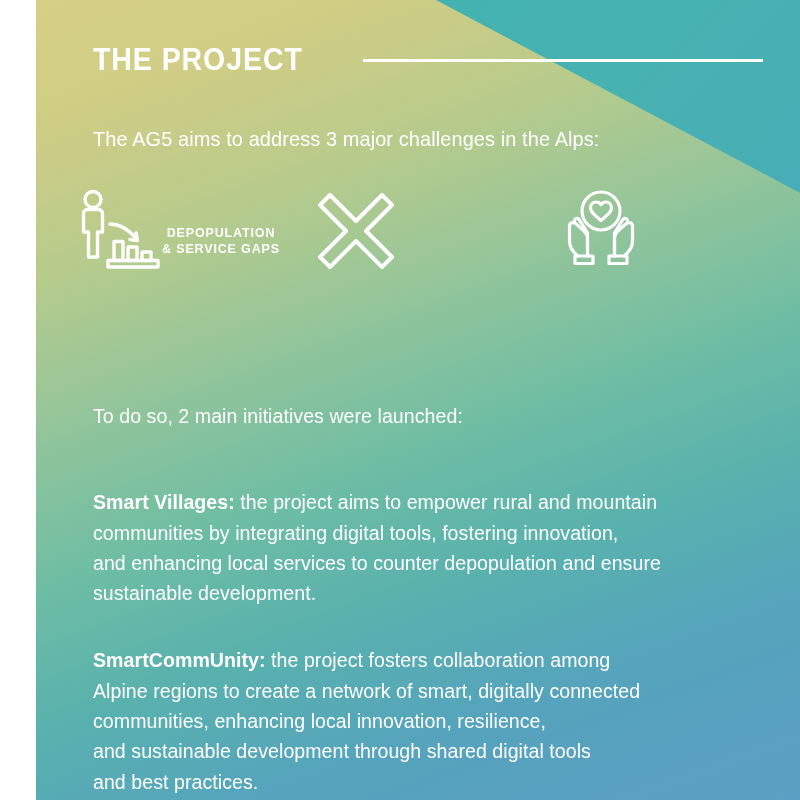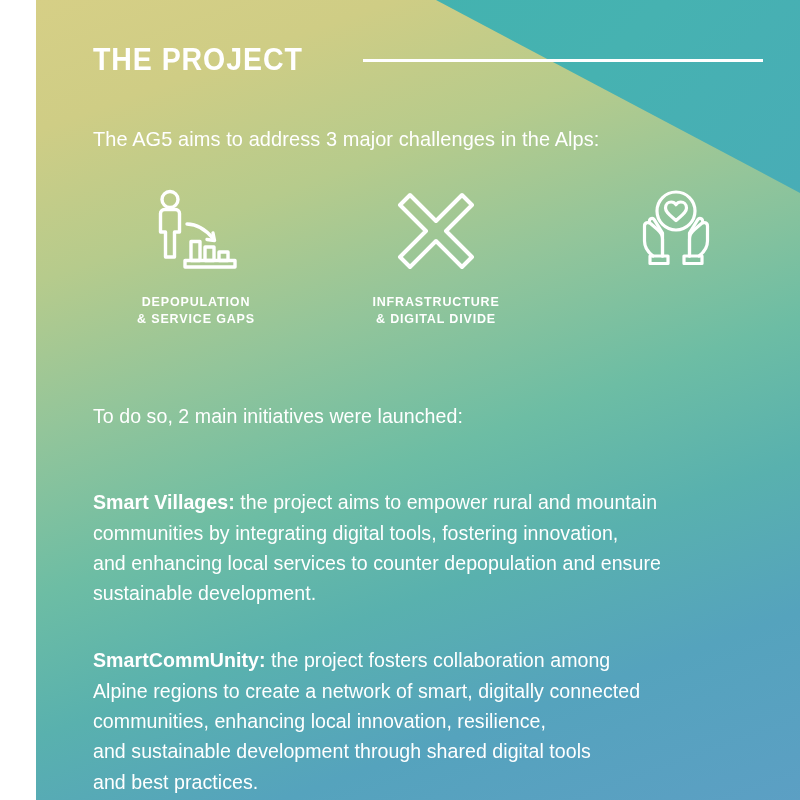--- a/index.html
+++ b/index.html
@@ -94,21 +94,21 @@
   .challenges {
     position:absolute;
     left:40px; top:188px;
     width:720px;
     display:flex;
     align-items:flex-start;
   }
   .challenge {
     flex:1;
     display:flex;
-    flex-direction:column;
+    flex-direction:row;
     align-items:center;
   }
   .challenge-icon {
     height:86px;
     display:flex;
     align-items:center;
     justify-content:center;
   }
   .challenge-icon svg { display:block; }
   .challenge-label {
@@ -180,22 +180,20 @@
         <div class="challenge-label">DEPOPULATION
 &amp; SERVICE GAPS</div>
       </div>
 
       <div class="challenge">
         <div class="challenge-icon">
           <svg width="80" height="80" viewBox="0 0 80 80" fill="none" stroke="#ffffff" stroke-width="4" stroke-linejoin="round" stroke-linecap="round">
             <path d="M14 4 L40 30 L66 4 L76 14 L50 40 L76 66 L66 76 L40 50 L14 76 L4 66 L30 40 L4 14 Z"></path>
           </svg>
         </div>
-        <div class="challenge-label">INFRASTRUCTURE
-&amp; DIGITAL DIVIDE</div>
       </div>
 
       <div class="challenge">
         <div class="challenge-icon">
           <svg width="90" height="84" viewBox="0 0 90 84" fill="none" stroke="#ffffff" stroke-width="3.2" stroke-linecap="round" stroke-linejoin="round">
 
             <circle cx="45" cy="22" r="19"></circle>
 
             <path d="M45 31.5 C39.5 26.5 34.5 23.5 34.5 19 C34.5 15.4 37.2 13 40.2 13 C42.3 13 44 14.1 45 15.7 C46 14.1 47.7 13 49.8 13 C52.8 13 55.5 15.4 55.5 19 C55.5 23.5 50.5 26.5 45 31.5 Z"></path>
 

